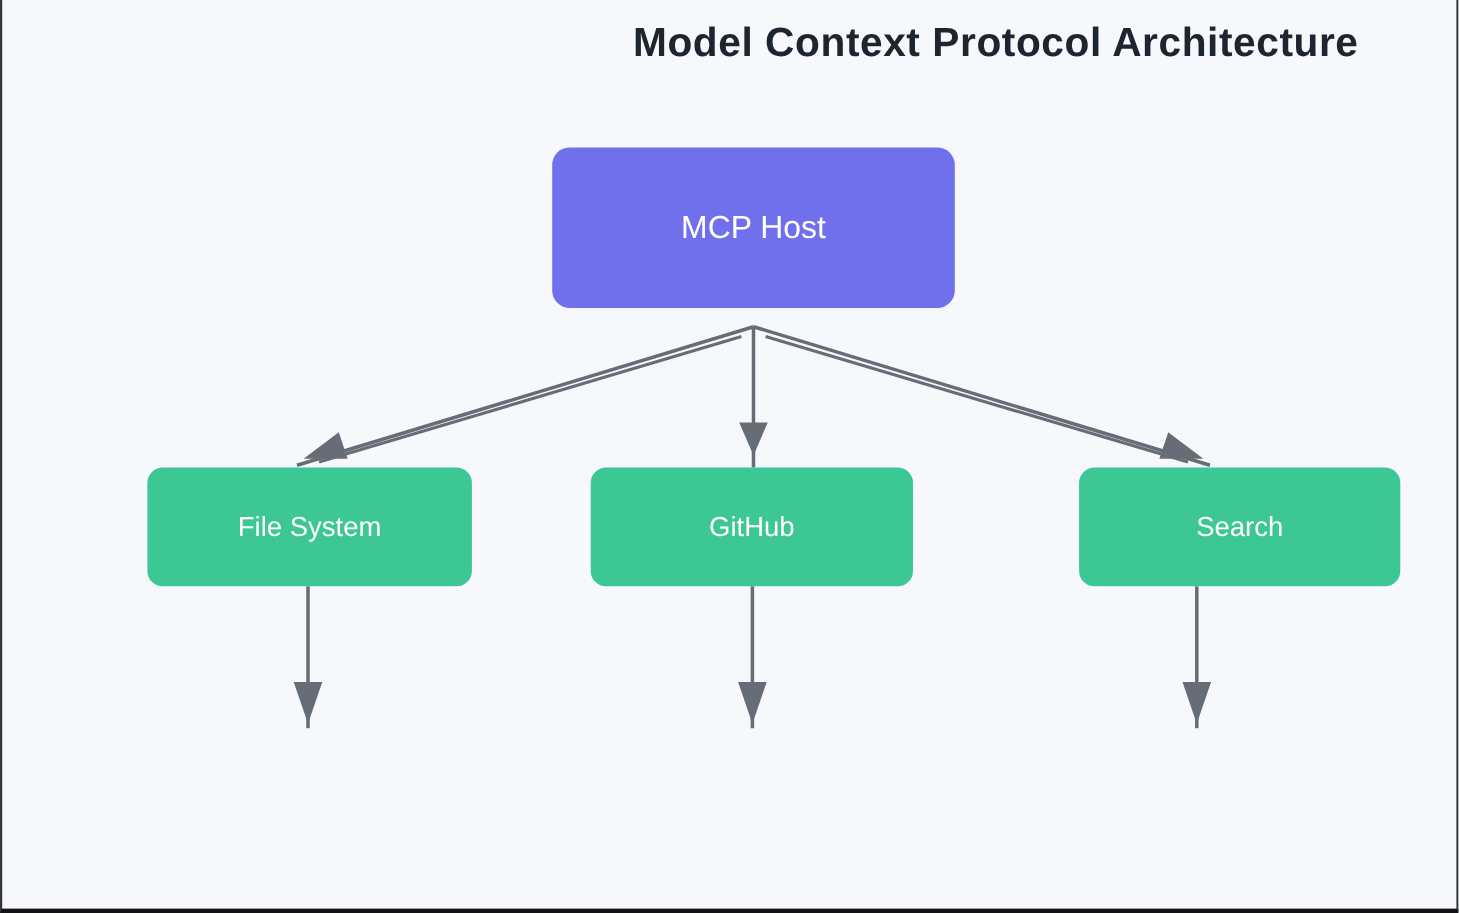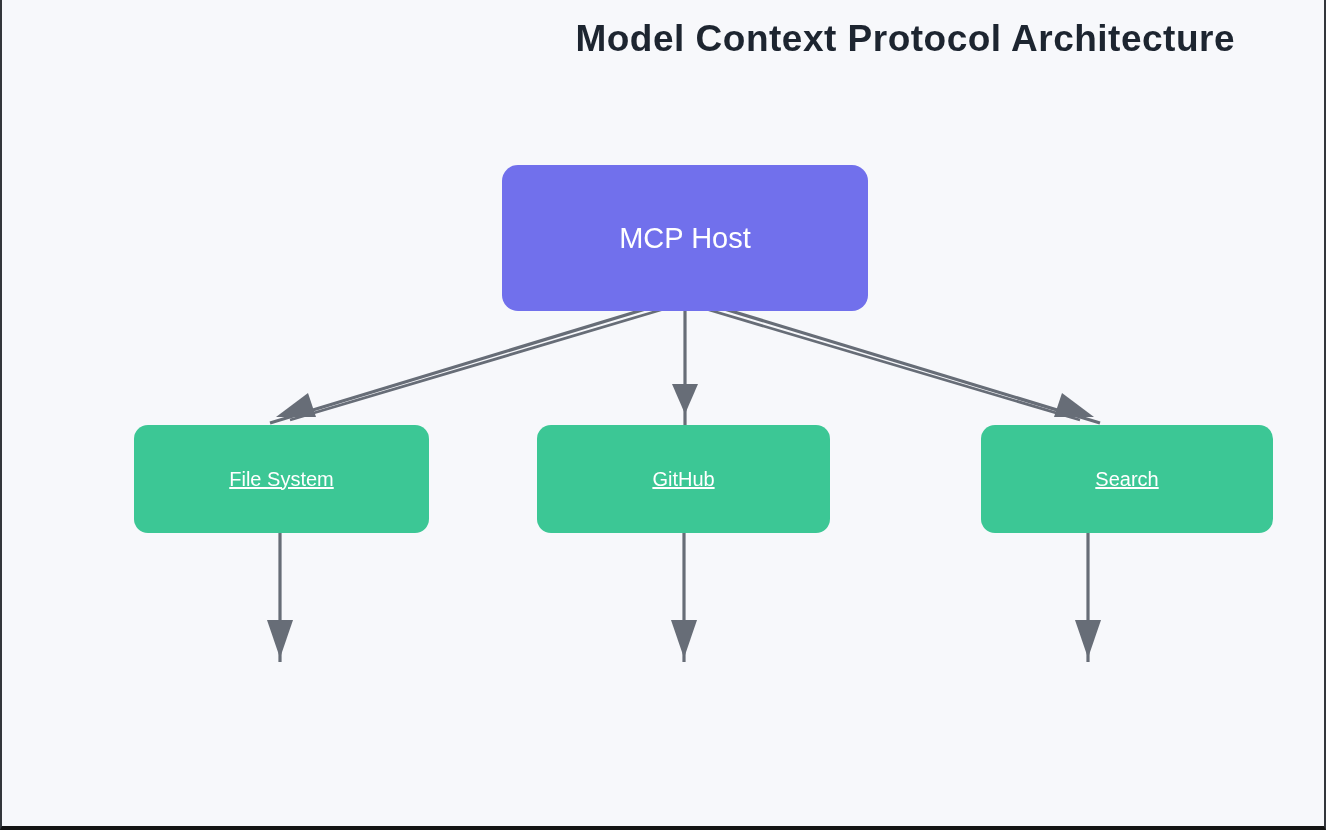--- a/index.html
+++ b/index.html
@@ -37,33 +37,32 @@
   .node {
     position: absolute;
     display: flex;
     flex-direction: column;
     align-items: center;
     justify-content: center;
     color: var(--node-text, #ffffff);
     text-align: center;
   }
   .node-host {
-    left: 500px; top: 165px; width: 366px; height: 146px;
+    left: 500px; top: 134px; width: 366px; height: 146px;
     background: var(--host-fill, #7170ec);
     border-radius: 16px;
     gap: 8px;
   }
   .node-host .node-label { font-size: 29px; }
   .node-host .node-sublabel { font-size: 22px; }
   .node-service {
     top: 425px; height: 108px;
     background: var(--service-fill, #3cc795);
     border-radius: 14px;
-    font-size: 20px;
-    text-decoration: underline;
+    font-size: 25px;
   }
   .node-file-system { left: 132px; width: 295px; }
   .node-github      { left: 535px; width: 293px; }
   .node-search      { left: 979px; width: 292px; }
   .node-external {
     left: 131px; top: 662px; width: 1102px; height: 110px;
     background: var(--external-fill, #f4b03d);
     border-radius: 16px;
     font-size: 27px;
   }

